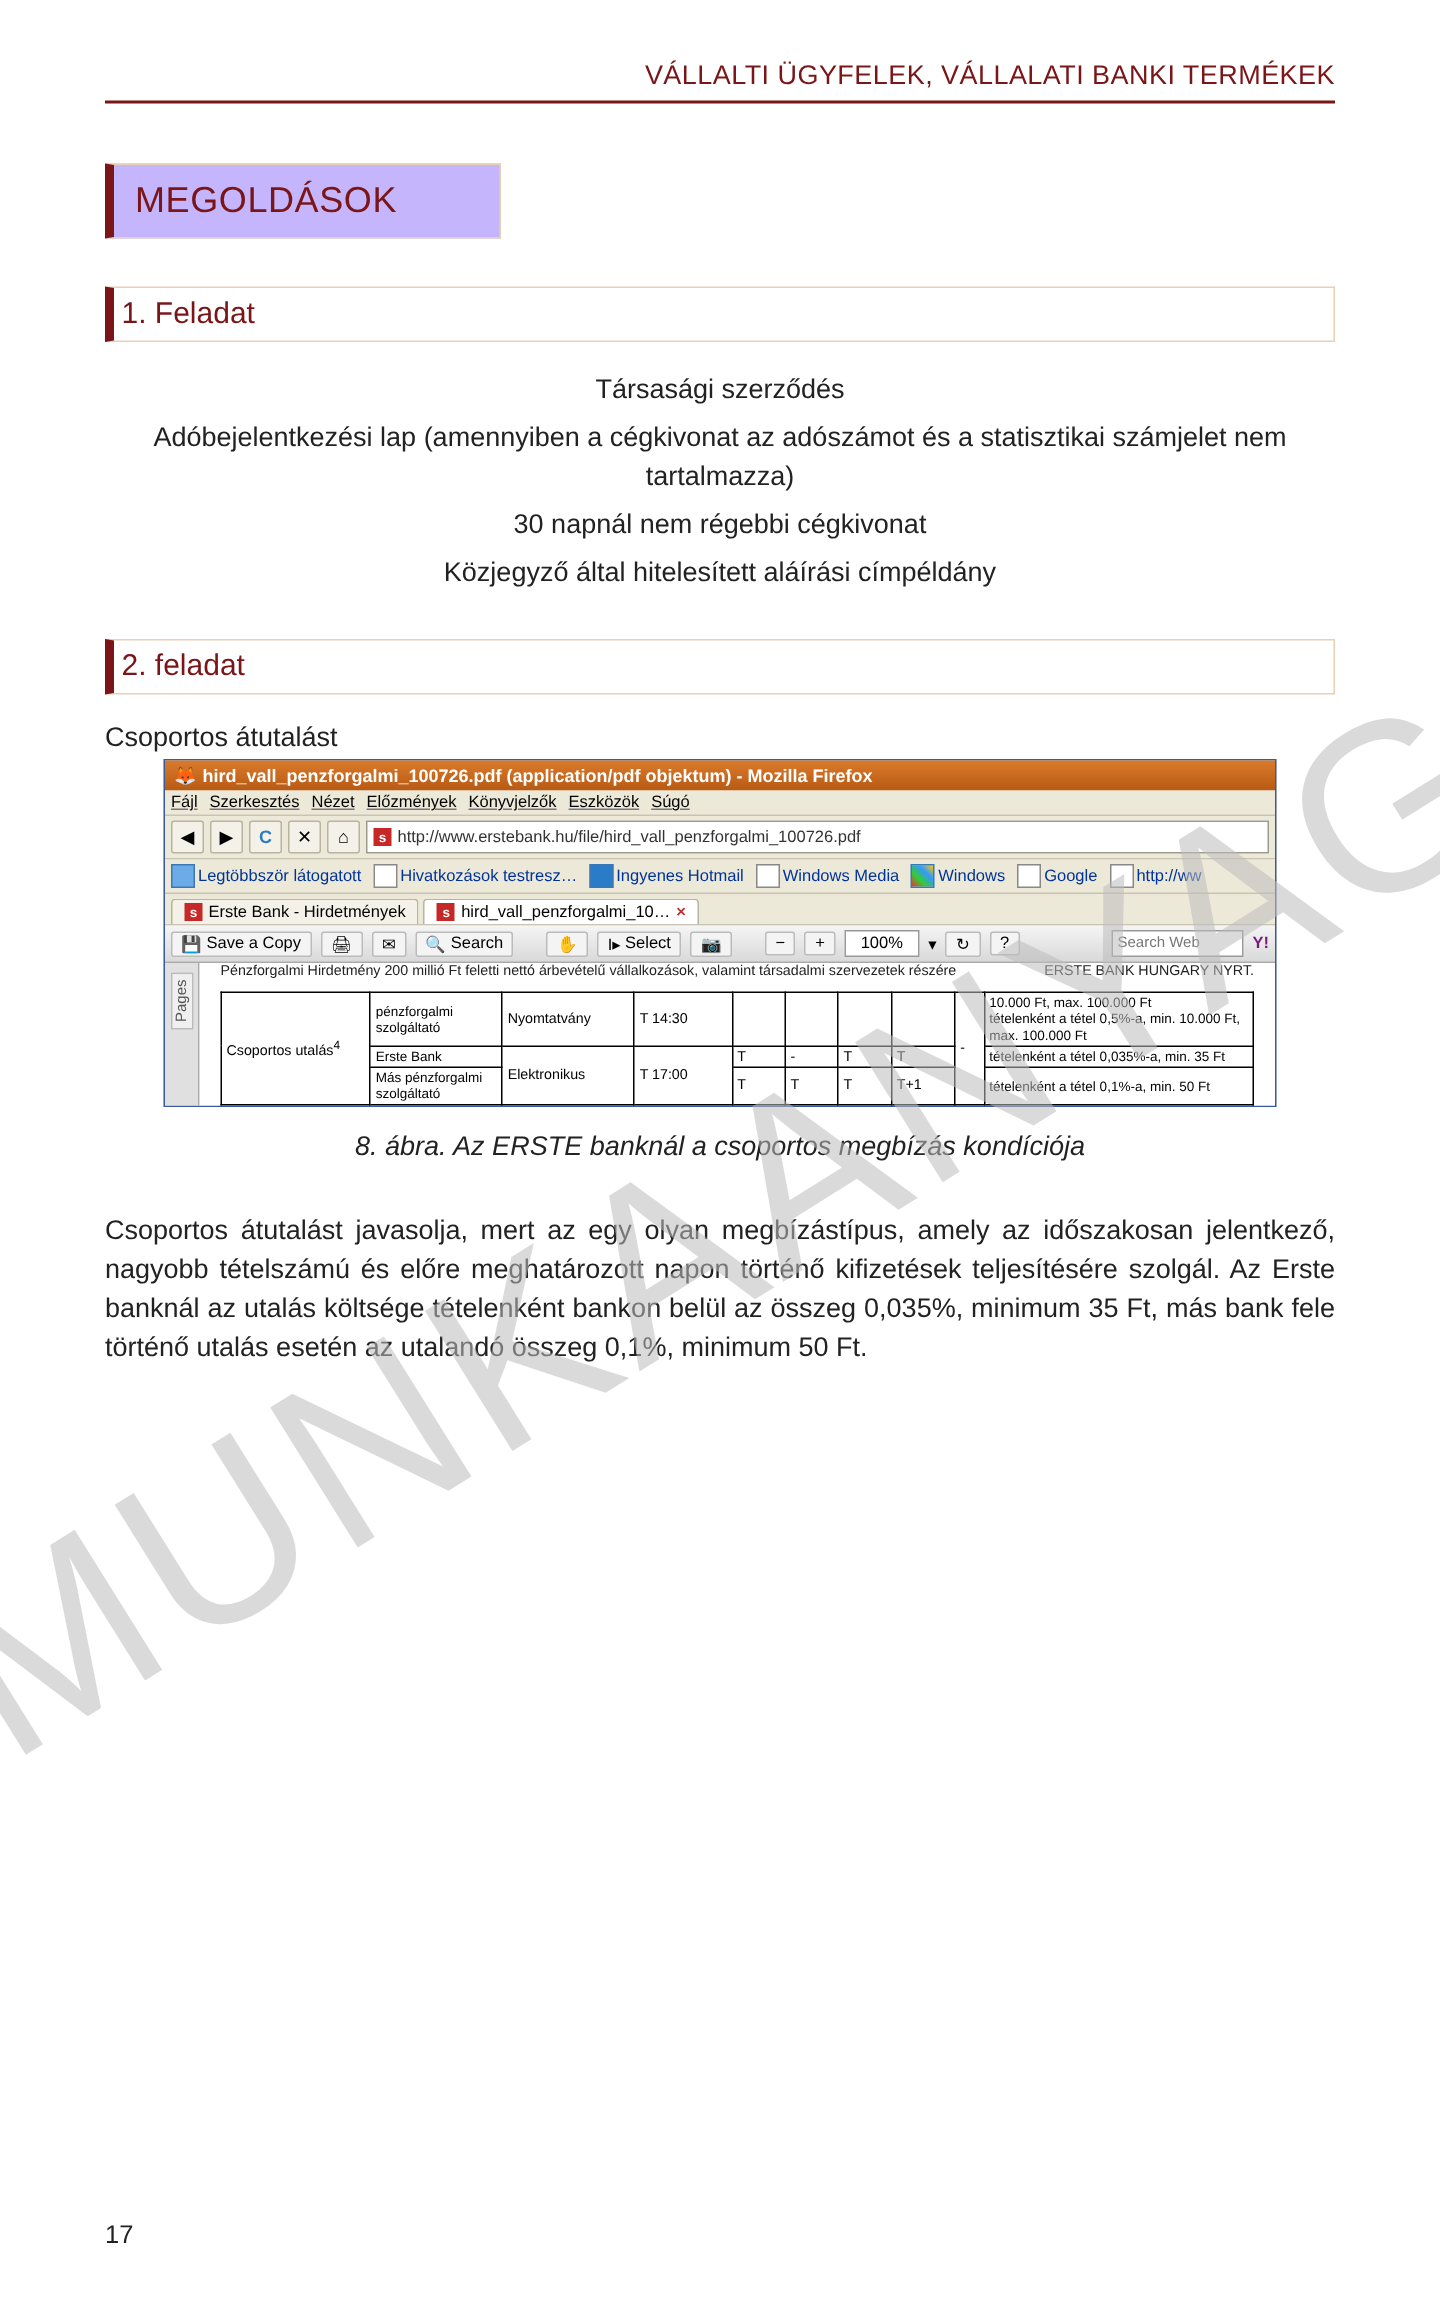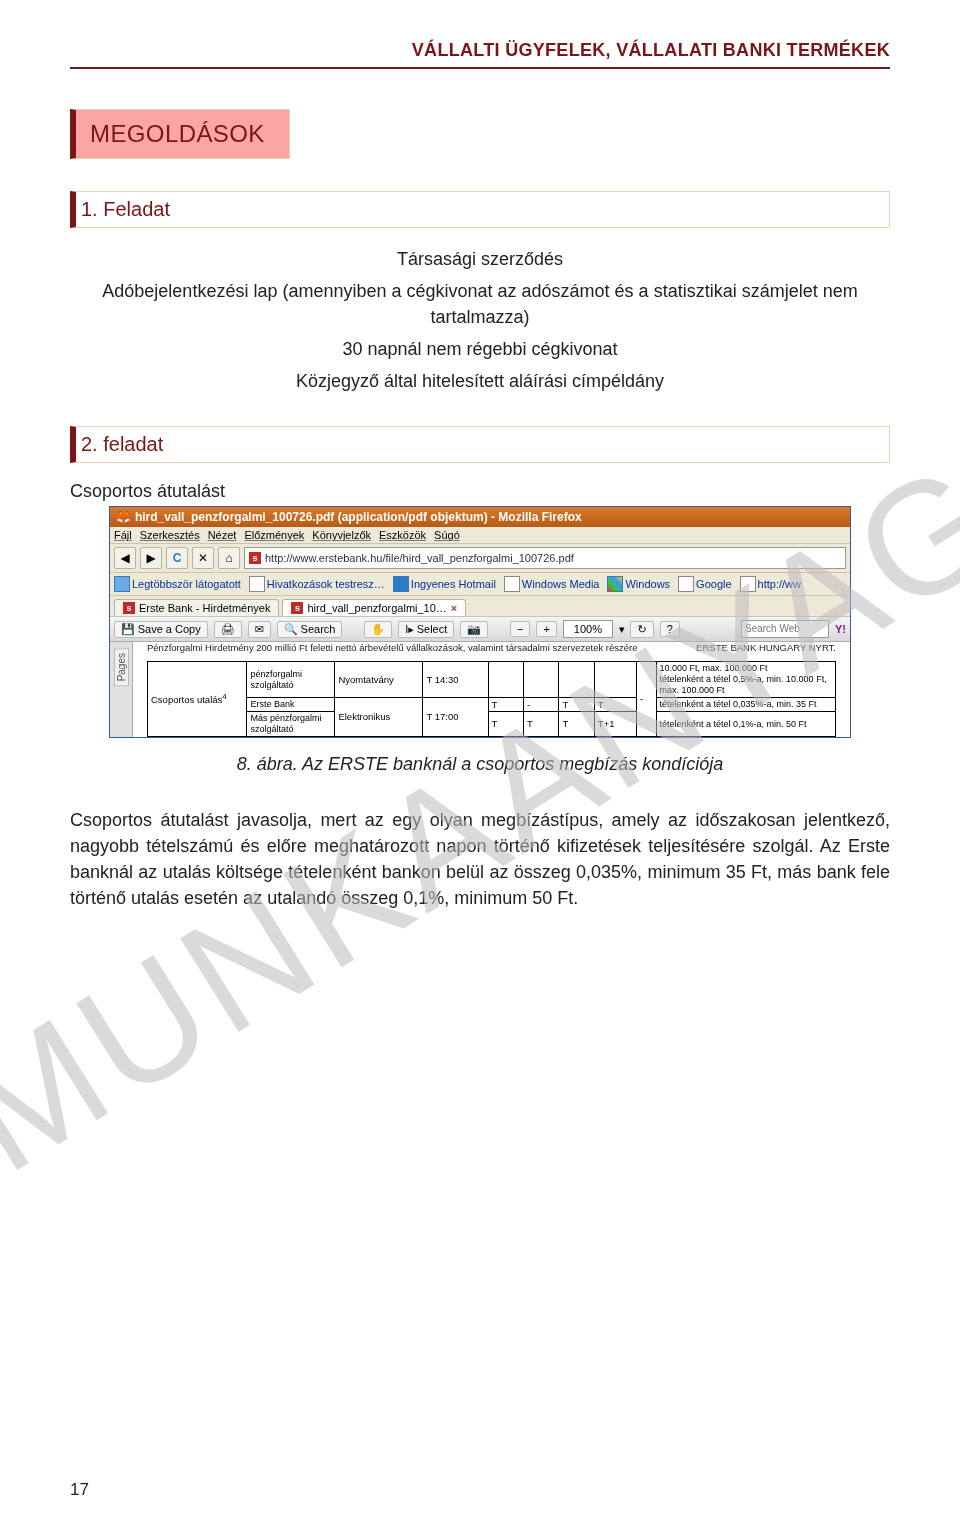--- a/index.html
+++ b/index.html
@@ -14,38 +14,38 @@
     width: 960px;
     min-height: 1540px;
     position: relative;
     box-sizing: border-box;
     padding: 40px 70px 40px 70px;
   }
   .header-text {
     text-align: right;
     color: #7a1518;
     font-size: 18px;
-    font-weight: 700;
+    font-weight: 400;
     letter-spacing: 0.3px;
     margin-bottom: 6px;
   }
   .header-rule {
     border: none;
     border-top: 2px solid #7a1518;
     margin: 0 0 40px 0;
   }
   .section-title-box {
     border-left: 6px solid #7a1518;
-    background: #fca5a5;
+    background: #c4b5fd;
     padding: 10px 14px 10px 14px;
     margin-bottom: 18px;
     border-top: 1px solid #e9d0b3;
     border-right: 1px solid #e9d0b3;
     border-bottom: 1px solid #e9d0b3;
-    width: 220px;
+    width: 264px;
     box-sizing: border-box;
   }
   .section-title-box .txt {
     color: #7a1518;
     font-size: 24px;
     font-weight: 400;
     letter-spacing: 0.4px;
   }
   .heading-box {
     border-left: 6px solid #7a1518;

